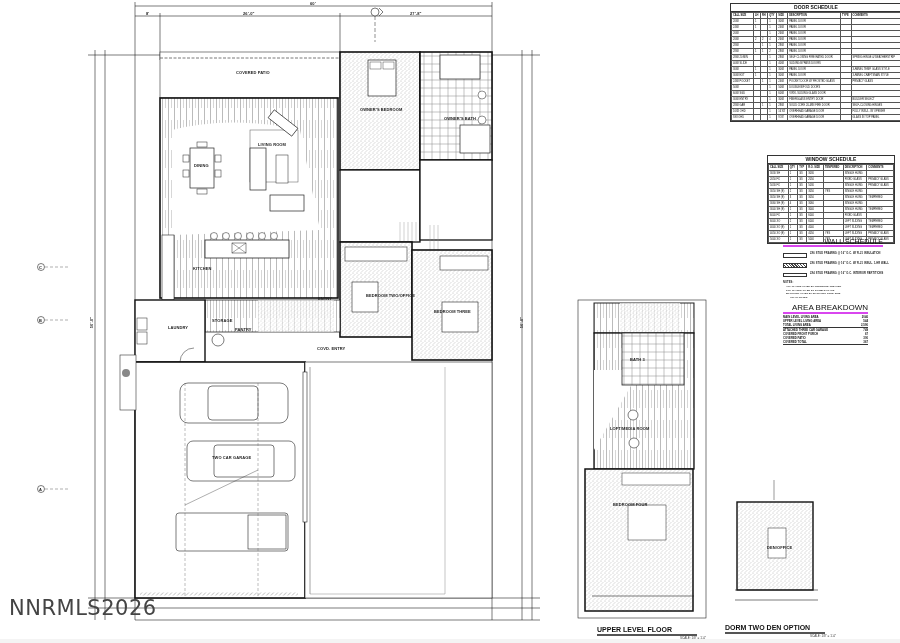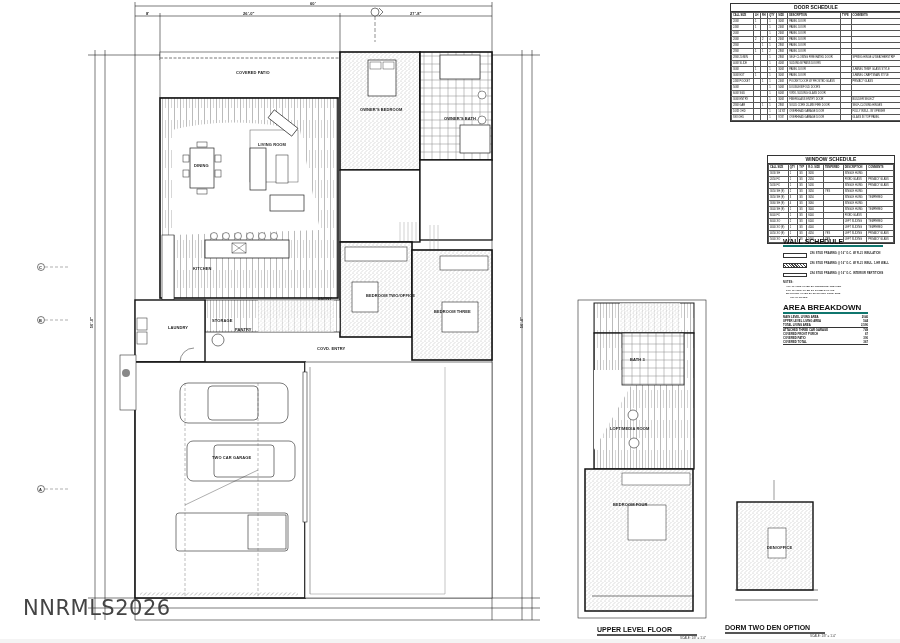--- a/index.html
+++ b/index.html
@@ -7,22 +7,22 @@
   .abs{position:absolute;}
   svg{position:absolute;left:0;top:0;}
   .lbl{position:absolute;font-size:4px;font-weight:bold;letter-spacing:0.1px;white-space:nowrap;color:#222;text-transform:uppercase;}
   .sheet-title{position:absolute;font-size:7px;font-weight:bold;white-space:nowrap;border-bottom:2px solid #555;padding-bottom:1px;}
   .scale{position:absolute;font-size:3px;color:#333;}
   .sched{position:absolute;border:1px solid #333;background:#fff;}
   .sched-title{font-size:5px;font-weight:bold;text-align:center;border-bottom:1px solid #333;height:7px;line-height:7px;}
   .sched table{border-collapse:collapse;width:100%;}
   .sched td{border:0.5px solid #555;font-size:2.6px;height:5px;padding:0 1px;white-space:nowrap;overflow:hidden;}
   .hdr td{font-weight:bold;}
-  .sec-title{position:absolute;font-size:8px;font-weight:bold;white-space:nowrap;border-bottom:2px solid #0f766e;}
-  .watermark{position:absolute;left:23px;top:596px;font-size:21px;color:#444;letter-spacing:0.5px;font-family:"DejaVu Sans",sans-serif;}
+  .sec-title{position:absolute;font-size:8px;font-weight:normal;white-space:nowrap;border-bottom:2px solid #d946ef;text-align:right;}
+  .watermark{position:absolute;left:9px;top:596px;font-size:21px;color:#444;letter-spacing:0.5px;font-family:"DejaVu Sans",sans-serif;}
   .bottom-strip{position:absolute;left:0;top:639px;width:900px;height:4px;background:#f4f4f4;}
 </style>
 </head>
 <body>
 
 <svg width="900" height="643" viewBox="0 0 900 643">
   <defs>
     <pattern id="stipple" width="4" height="4" patternUnits="userSpaceOnUse">
       <rect width="4" height="4" fill="#fff"></rect>
       <circle cx="1" cy="1" r="0.45" fill="#777"></circle>

